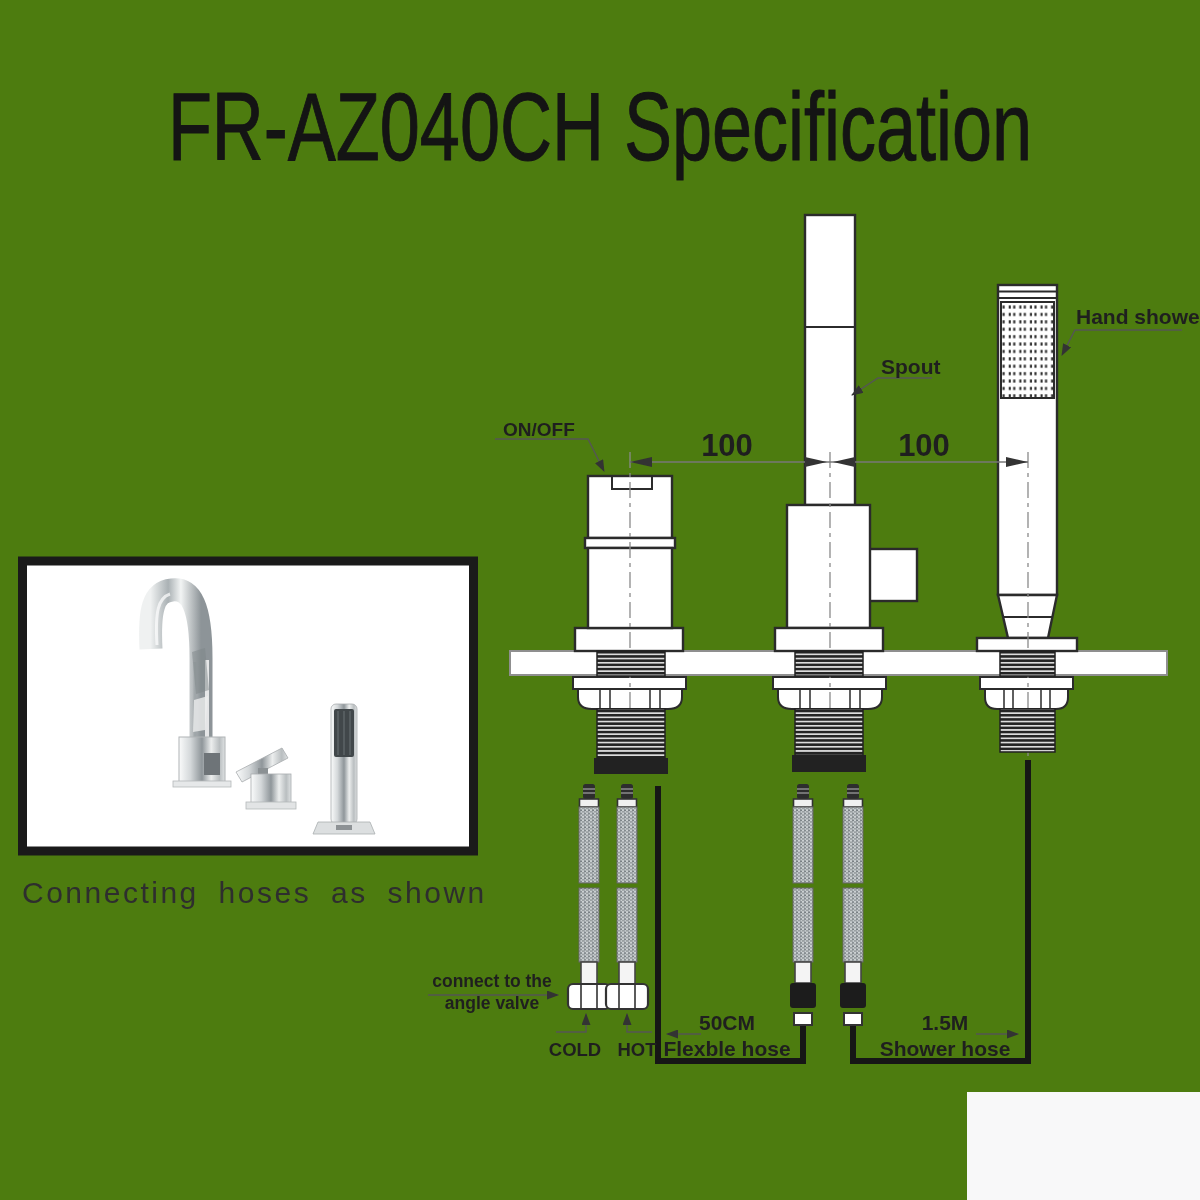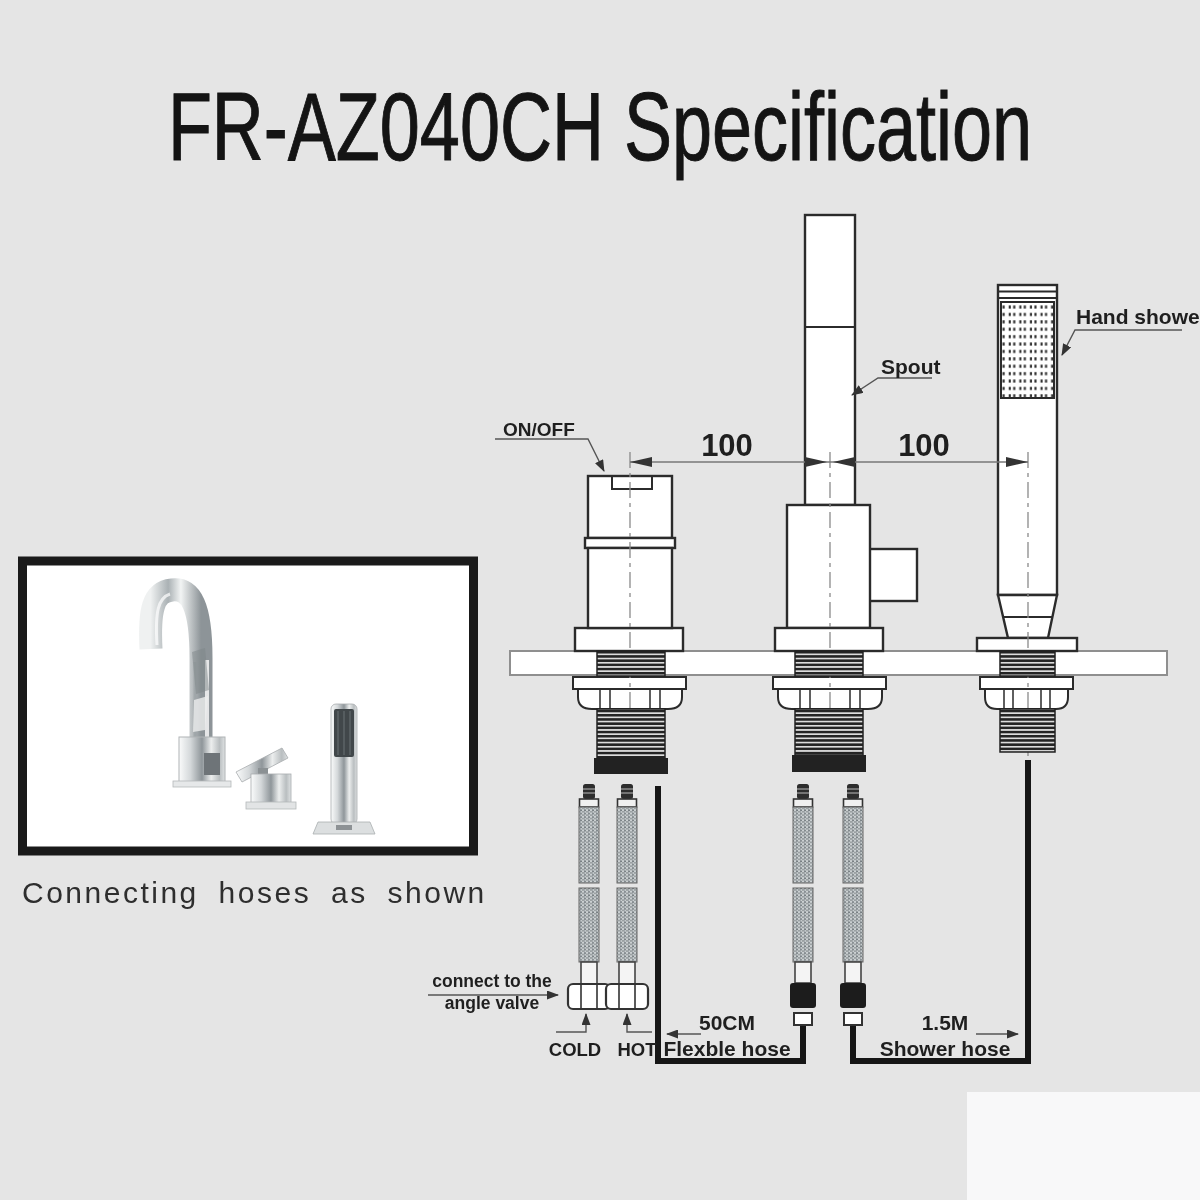--- a/index.html
+++ b/index.html
@@ -1,16 +1,16 @@
 <!DOCTYPE html>
 <html><head>
 <meta charset="utf-8">
 <style>
   html,body{margin:0;padding:0;background:#ffffff;}
-  .stage{position:relative;width:1200px;height:1200px;background:#e5e5e5;overflow:hidden;
+  .stage{position:relative;width:1200px;height:1200px;background:#4d7c0f;overflow:hidden;
          font-family:"Liberation Sans", sans-serif;}
   svg text{font-family:"Liberation Sans", sans-serif;}
 </style>
 </head>
 <body>
 
 <div class="stage">
 <svg width="1200" height="1200" viewBox="0 0 1200 1200">
   <defs>
     <pattern id="pThread" width="4" height="4.2" patternUnits="userSpaceOnUse">

